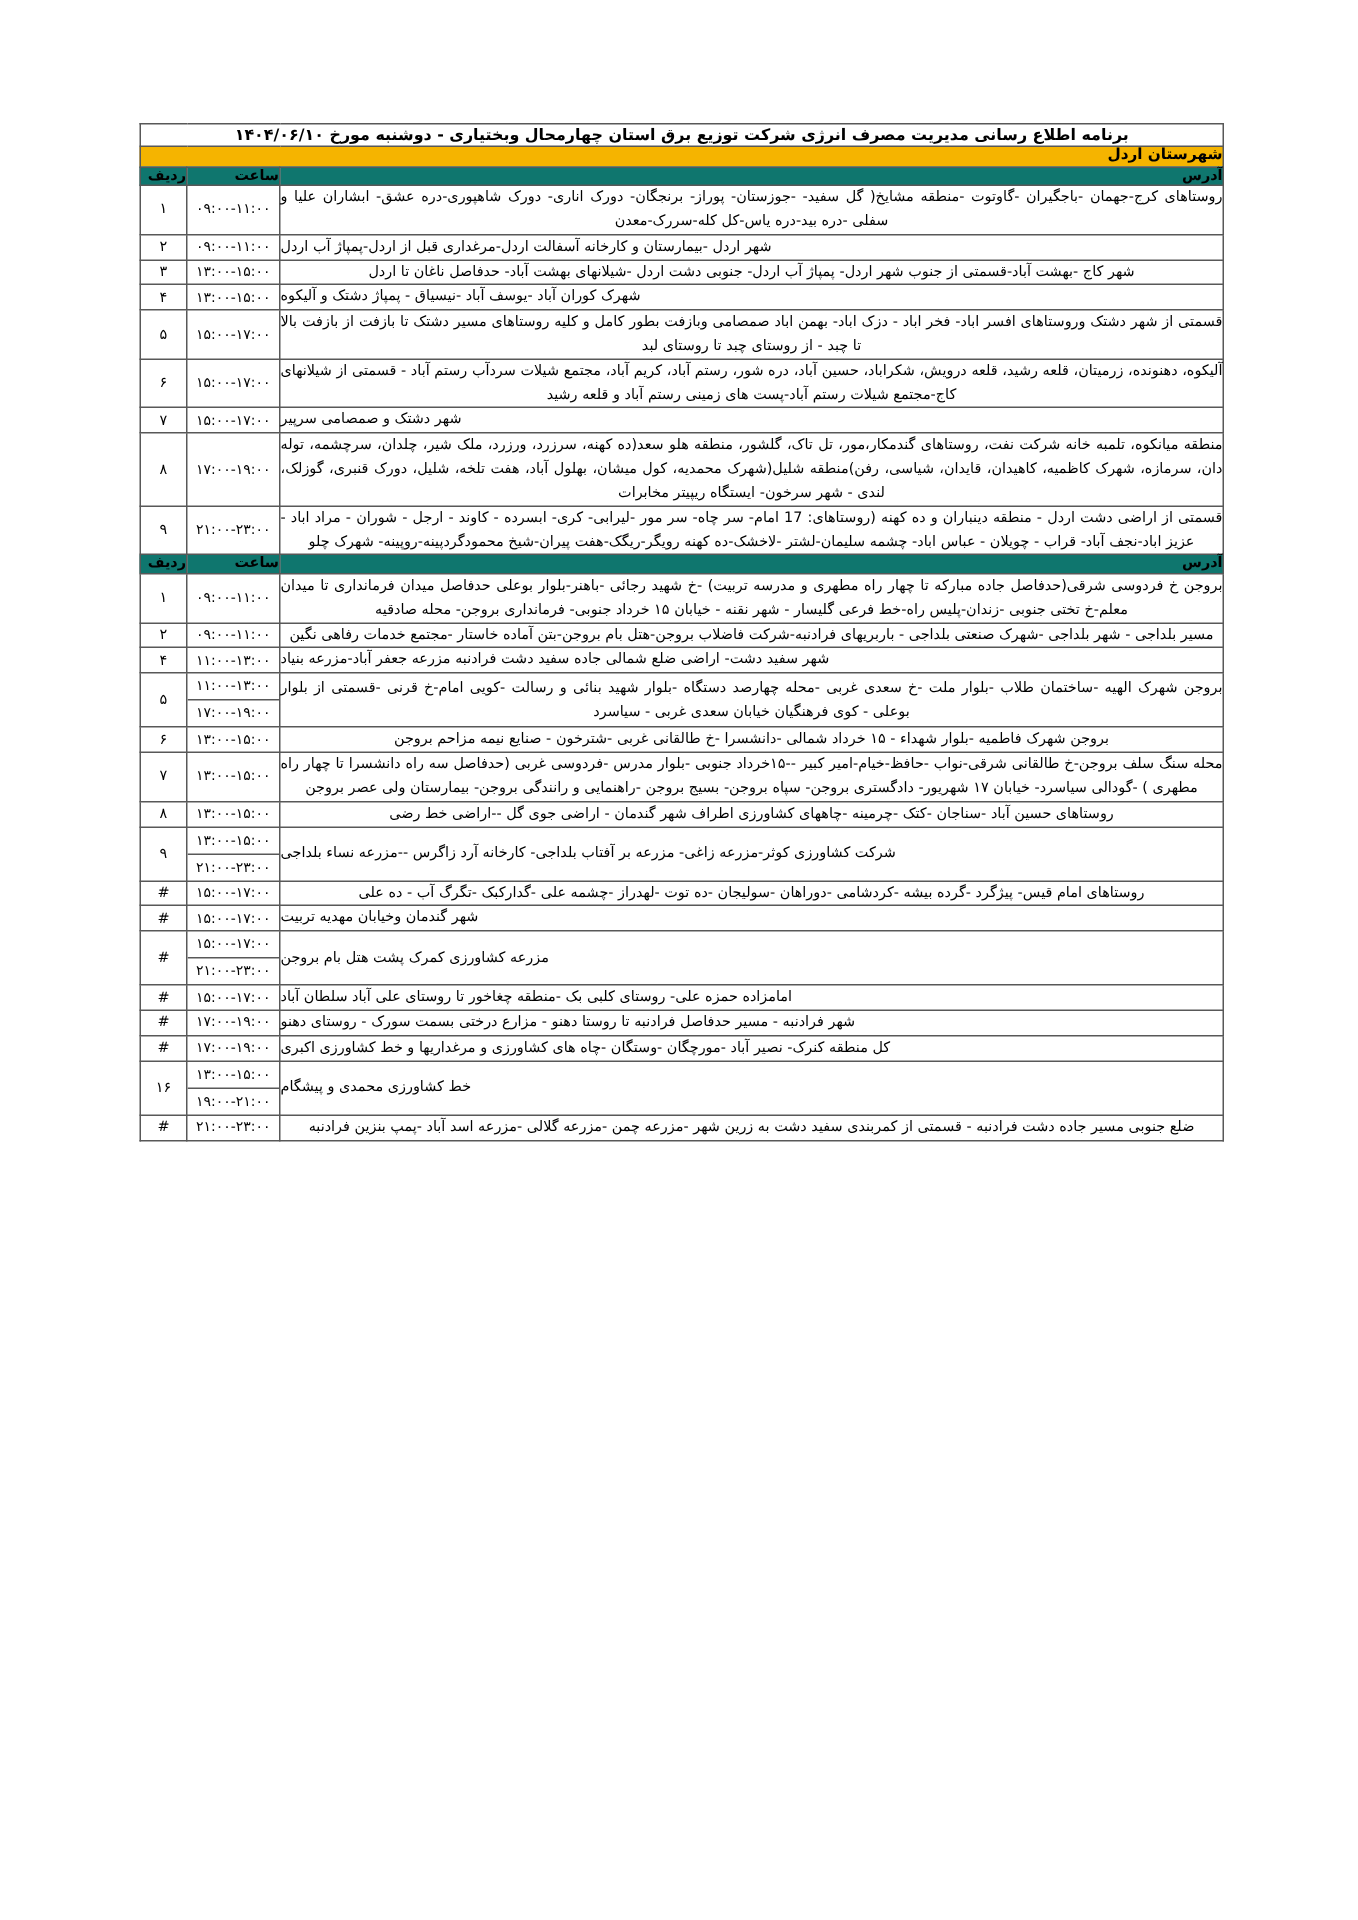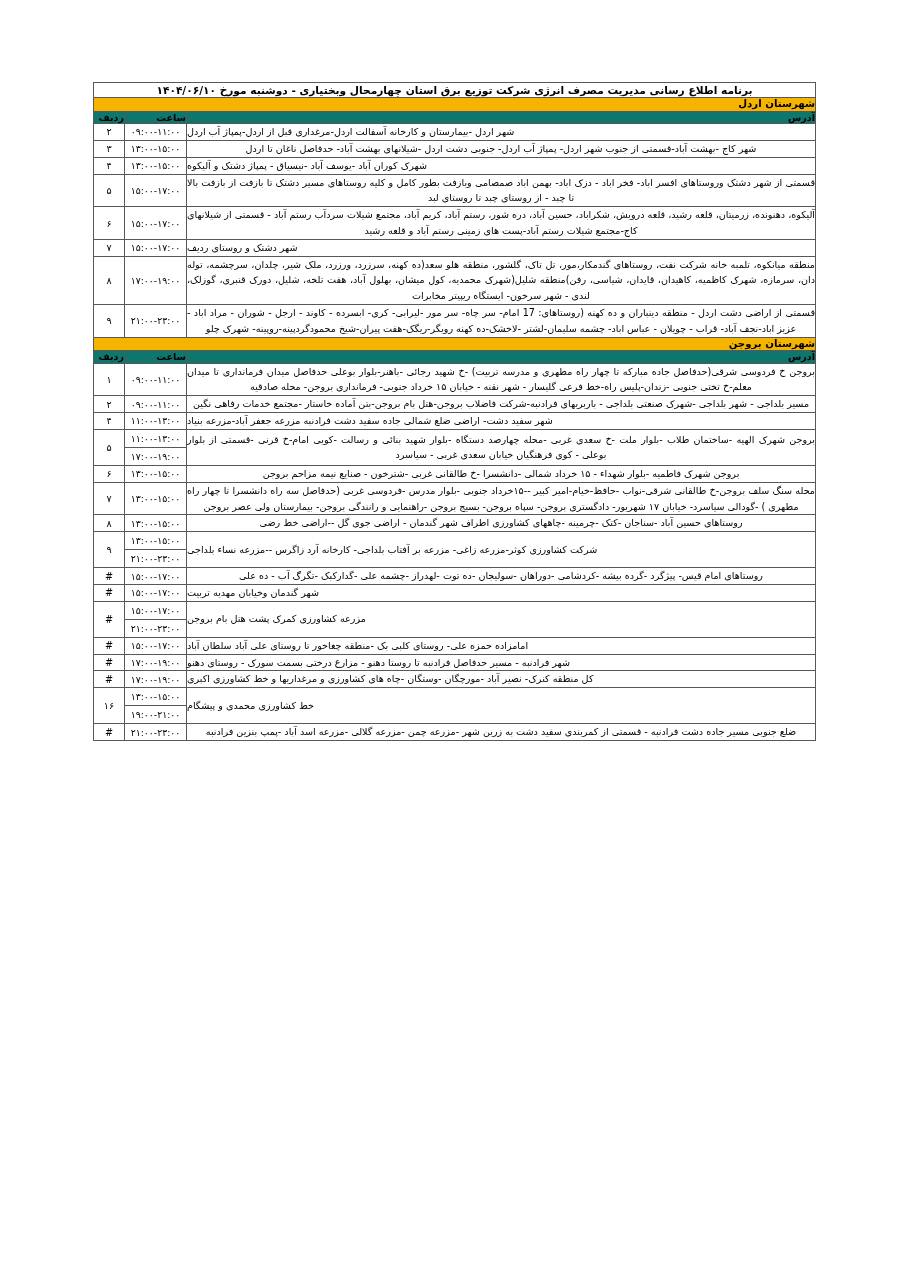--- a/index.html
+++ b/index.html
@@ -133,20 +133,25 @@
           </tr>
           <tr>
             <td class="section-cell" colspan="3">شهرستان اردل</td>
           </tr>
           <tr>
             <td class="hdr-cell addr">آدرس</td>
             <td class="hdr-cell">ساعت</td>
             <td class="hdr-cell">ردیف</td>
           </tr>
           <tr>
+            <td class="addr-cell just">روستاهای کرج-جهمان -باجگیران -گاوتوت -منطقه مشایخ( گل سفید- -جوزستان- پوراز- برنجگان- دورک اناری- دورک شاهپوری-دره عشق- ابشاران علیا و سفلی -دره بید-دره یاس-کل کله-سررک-معدن</td>
+            <td class="time-cell">۰۹:۰۰-۱۱:۰۰</td>
+            <td class="idx-cell">۱</td>
+          </tr>
+          <tr>
             <td class="addr-cell">شهر اردل -بیمارستان و کارخانه آسفالت اردل-مرغداری قبل از اردل-پمپاژ آب اردل</td>
             <td class="time-cell">۰۹:۰۰-۱۱:۰۰</td>
             <td class="idx-cell">۲</td>
           </tr>
           <tr>
             <td class="addr-cell just">شهر کاج -بهشت آباد-قسمتی از جنوب شهر اردل- پمپاژ آب اردل- جنوبی  دشت اردل -شیلانهای بهشت آباد- حدفاصل ناغان تا اردل</td>
             <td class="time-cell">۱۳:۰۰-۱۵:۰۰</td>
             <td class="idx-cell">۳</td>
           </tr>
           <tr>
@@ -158,36 +163,33 @@
             <td class="addr-cell just">قسمتی از شهر دشتک وروستاهای افسر اباد- فخر اباد - دزک اباد- بهمن اباد  صمصامی وبازفت بطور کامل و کلیه روستاهای مسیر دشتک تا بازفت از بازفت بالا تا چبد - از روستای چبد تا روستای لبد</td>
             <td class="time-cell">۱۵:۰۰-۱۷:۰۰</td>
             <td class="idx-cell">۵</td>
           </tr>
           <tr>
             <td class="addr-cell just">آلیکوه، دهنونده، زرمیتان، قلعه رشید، قلعه درویش، شکراباد، حسین آباد، دره شور، رستم آباد، کریم آباد، مجتمع شیلات سردآب رستم آباد - قسمتی از شیلانهای کاج-مجتمع شیلات رستم آباد-پست های زمینی رستم آباد و قلعه رشید</td>
             <td class="time-cell">۱۵:۰۰-۱۷:۰۰</td>
             <td class="idx-cell">۶</td>
           </tr>
           <tr>
-            <td class="addr-cell">شهر دشتک  و روستای ردیف</td>
+            <td class="addr-cell">شهر دشتک  و صمصامی سرپیر</td>
             <td class="time-cell">۱۵:۰۰-۱۷:۰۰</td>
             <td class="idx-cell">۷</td>
           </tr>
           <tr>
             <td class="addr-cell just">منطقه میانکوه، تلمبه خانه شرکت نفت، روستاهای گندمکار،مور، تل تاک، گلشور، منطقه هلو سعد(ده کهنه، سرزرد، ورزرد، ملک شیر، چلدان، سرچشمه، توله دان، سرمازه، شهرک کاظمیه، کاهیدان، قایدان، شیاسی، رفن)منطقه شلیل(شهرک محمدیه، کول میشان، بهلول آباد، هفت تلخه، شلیل، دورک قنبری، گوزلک، لندی - شهر سرخون- ایستگاه ریپیتر مخابرات</td>
             <td class="time-cell">۱۷:۰۰-۱۹:۰۰</td>
             <td class="idx-cell">۸</td>
           </tr>
           <tr>
             <td class="addr-cell just">قسمتی از اراضی دشت اردل - منطقه دینباران و ده کهنه (روستاهای: 17 امام- سر چاه- سر مور  -لیرابی- کری- ابسرده - کاوند - ارجل  - شوران - مراد اباد  - عزیز اباد-نجف آباد- قراب  - چویلان -  عباس اباد- چشمه سلیمان-لشتر  -لاخشک-ده کهنه رویگر-ریگک-هفت پیران-شیخ محمودگردپینه-روپینه- شهرک چلو</td>
             <td class="time-cell">۲۱:۰۰-۲۳:۰۰</td>
             <td class="idx-cell">۹</td>
-          </tr>
-          <tr>
-            <td class="section-cell" colspan="3">شهرستان بروجن</td>
           </tr>
           <tr>
             <td class="hdr-cell addr">آدرس</td>
             <td class="hdr-cell">ساعت</td>
             <td class="hdr-cell">ردیف</td>
           </tr>
           <tr>
             <td class="addr-cell just">بروجن خ فردوسی شرقی(حدفاصل جاده مبارکه تا چهار راه مطهری و مدرسه تربیت) -خ شهید رجائی -باهنر-بلوار بوعلی حدفاصل میدان فرمانداری تا میدان معلم-خ تختی جنوبی -زندان-پلیس راه-خط فرعی گلیسار - شهر نقنه - خیابان ۱۵ خرداد جنوبی- فرمانداری بروجن- محله صادقیه</td>
             <td class="time-cell">۰۹:۰۰-۱۱:۰۰</td>
             <td class="idx-cell">۱</td>

